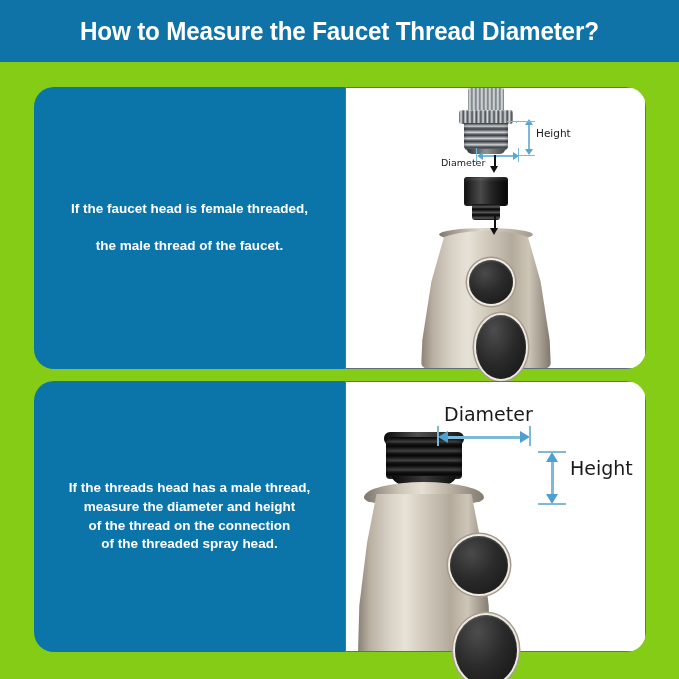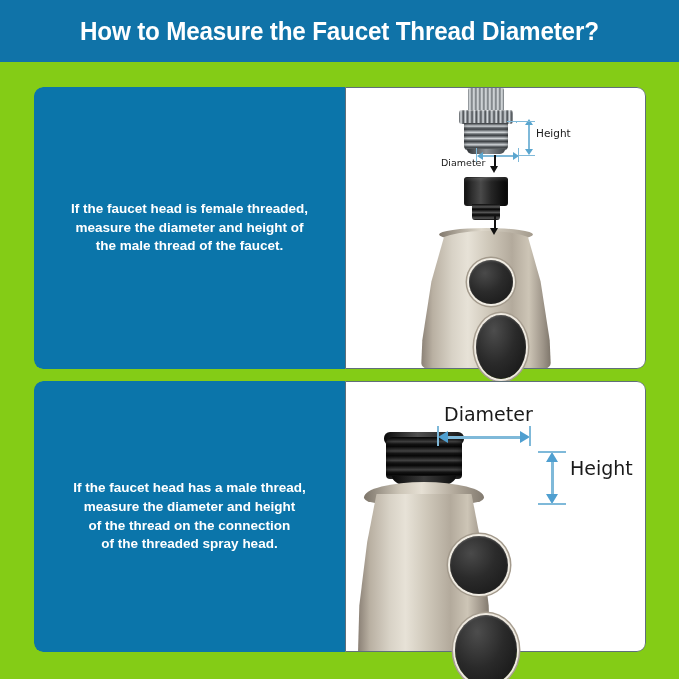--- a/index.html
+++ b/index.html
@@ -40,21 +40,21 @@
     letter-spacing: -0.2px;
     font-family: "Liberation Sans Narrow", "Liberation Sans", sans-serif;
     transform: scaleX(0.97);
     white-space: nowrap;
   }
 
   
   .card {
     position: absolute;
     display: flex;
-    border-radius: 9px;
+    border-radius: 20px;
     overflow: hidden;
     box-sizing: border-box;
   }
   .card-1 { left: 34px; top: 87px;  width: 612px; height: 282px; }
   .card-2 { left: 34px; top: 381px; width: 612px; height: 271px; }
 
   .card-text {
     background: #0b75aa;
     display: flex;
     align-items: center;
@@ -297,21 +297,21 @@
 
   <div class="header">
     <div class="header-title">How to Measure the Faucet Thread Diameter?</div>
   </div>
 
   <div class="card card-1">
 
     <div class="card-text">
       <p>
         <span>If the faucet head is female threaded,</span><br>
-        <span>measure the diameter and height of</span><br>
+        <br>
         <span>the male thread of the faucet.</span>
       </p>
     </div>
 
     <div class="card-photo">
 
       <div class="p1-knurl"></div>
       <div class="p1-collar"></div>
       <div class="p1-thread"></div>
       <div class="p1-thread-tip"></div>
@@ -345,21 +345,21 @@
   <div class="black-arrow-stem" style="left:494px; top:215px; height:15px;"></div>
   <div class="black-arrow-head" style="left:490px; top:228px;"></div>
 
   <div class="btn-round p1-btn-1"></div>
   <div class="btn-oval p1-btn-2"></div>
 
   <div class="card card-2">
 
     <div class="card-text">
       <p>
-        <span>If the faucet head has a male thread,</span><br>
+        <span>If the threads head has a male thread,</span><br>
         <span>measure the diameter and height</span><br>
         <span>of the thread on the connection</span><br>
         <span>of the threaded spray head.</span>
       </p>
     </div>
 
     <div class="card-photo">
       <div class="p2-thread-cap"></div>
       <div class="p2-thread"></div>
       <div class="p2-thread-base"></div>

